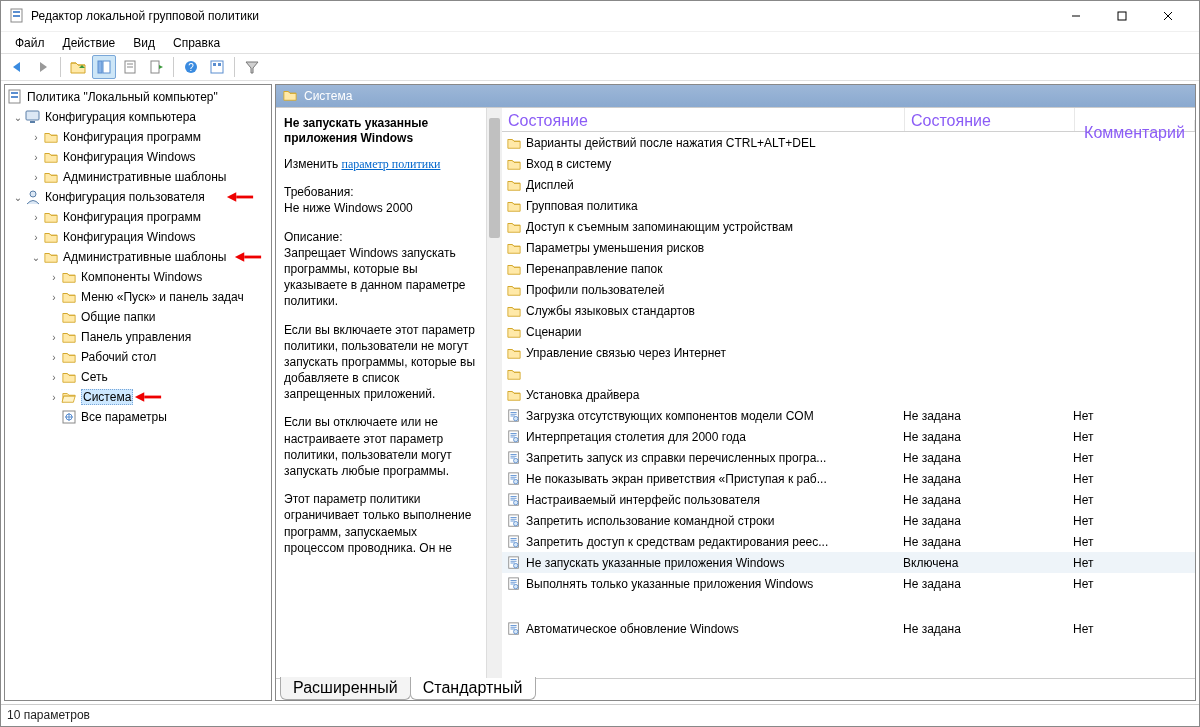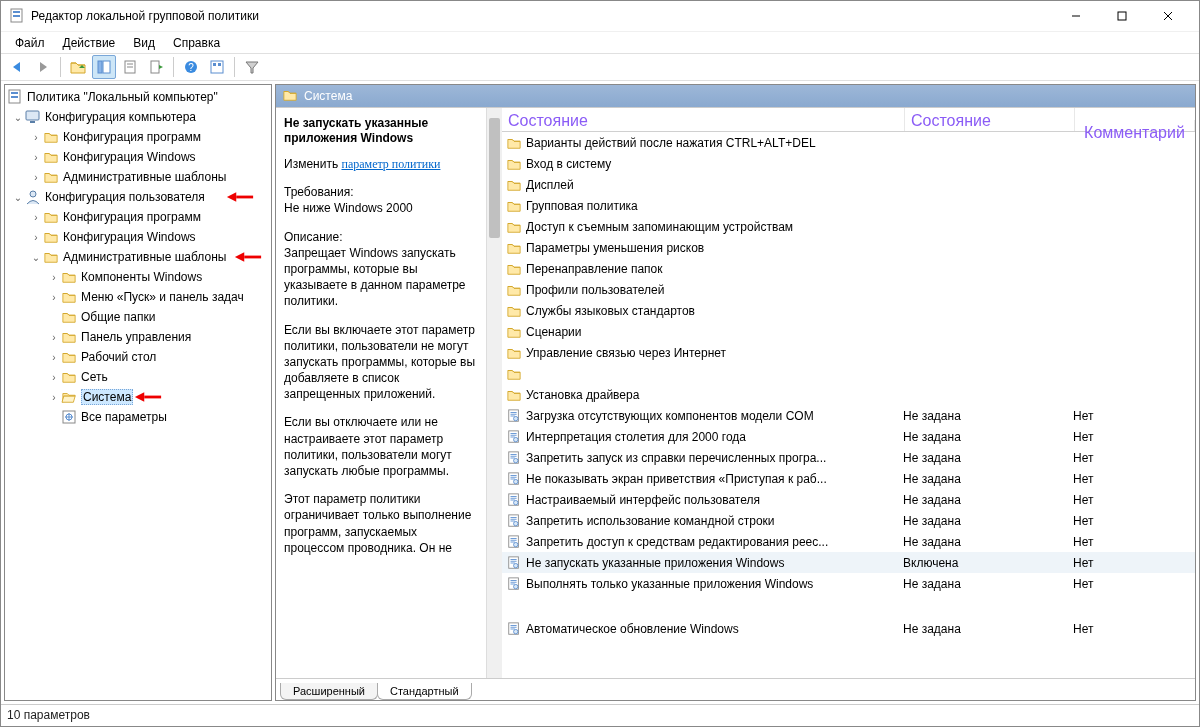--- a/index.html
+++ b/index.html
@@ -40,21 +40,21 @@
   .col-state { width:170px;}
   .col-comment { width:120px; text-align:center;margin-top:12px;}
   .list-rows { flex:1; overflow:auto;}
   .row { display:flex; align-items:center; height:21px; padding:0 2px;}
   .row.selected { background:#eef4f9;}
   .row .ricon { width:16px; height:16px; margin:0 4px 0 2px; display:flex; align-items:center; justify-content:center;}
   .row .rname { flex:1; min-width:300px; white-space:nowrap; overflow:hidden; text-overflow:ellipsis; padding-right:6px;}
   .row .rstate { width:170px; }
   .row .rcomment { width:120px; }
   .tabs-strip { height:22px; display:flex; align-items:flex-end; padding-left:4px; border-top:1px solid #ccc; background:#fff;}
-  .tab { padding:2px 12px; border:1px solid #aaa; border-top:none; border-bottom-left-radius:6px; border-bottom-right-radius:6px; margin-right:-1px; background:#fff; font-size:11px;}
+  .tab { padding:2px 12px; border:1px solid #aaa; border-top:none; border-bottom-left-radius:6px; border-bottom-right-radius:6px; margin-right:-1px; background:#fff; font-size:16px;}
   .tab.active { background:#f4f4f4; font-weight:normal;}
   .statusbar { height:22px; border-top:1px solid #ccc; padding:3px 6px; font-size:12px; color:#222;}
   
   .folder-svg { width:16px; height:14px; }
   .setting-svg { width:14px; height:14px; }
   .red-arrow { position:absolute; width:30px; height:14px; pointer-events:none;}
 </style>
 </head>
 <body>
 

